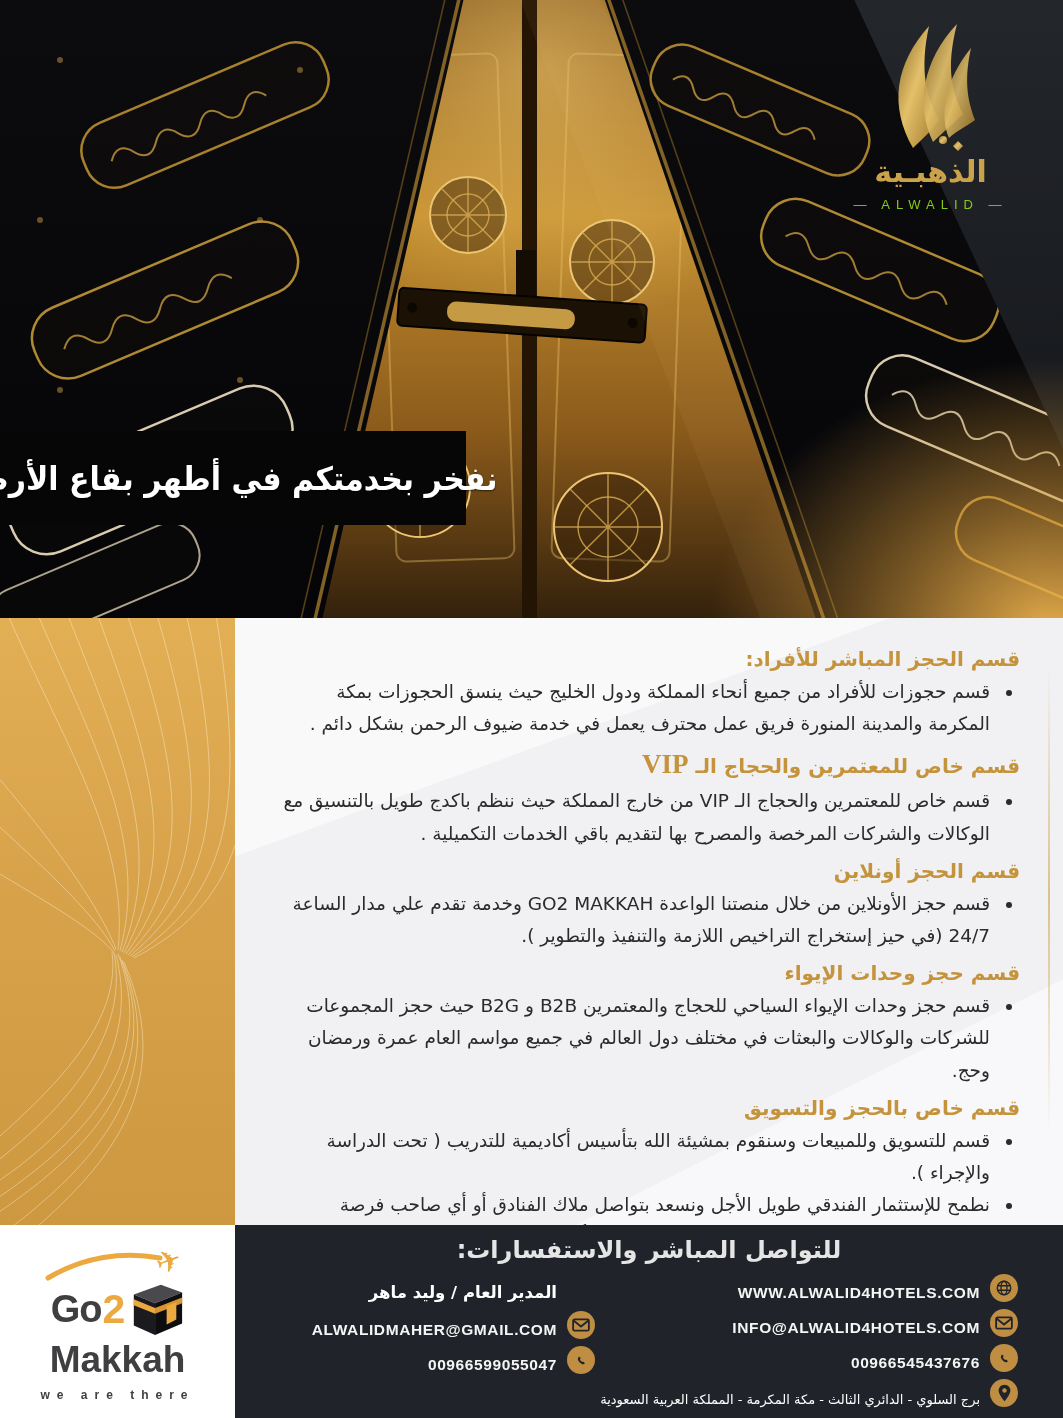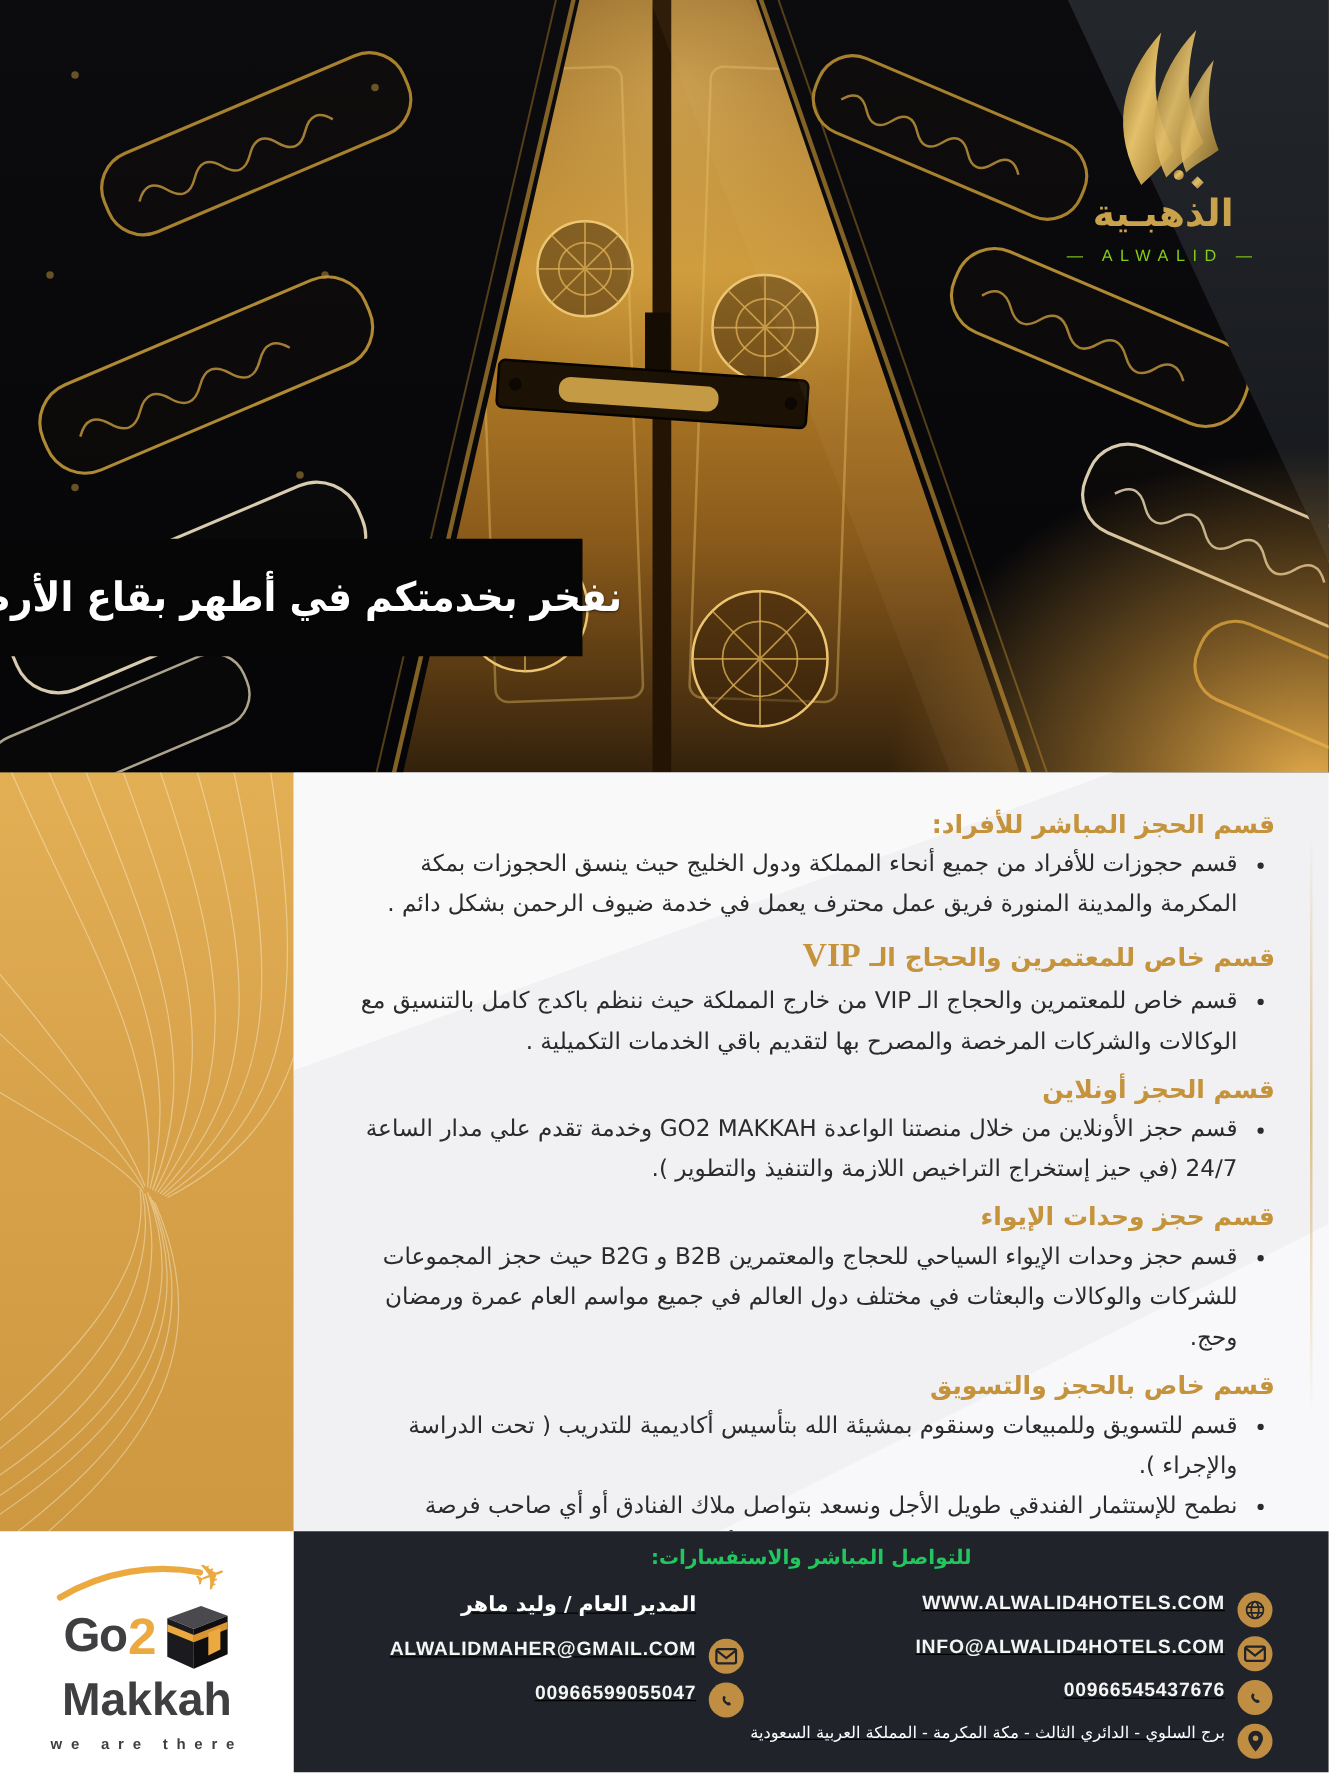--- a/index.html
+++ b/index.html
@@ -51,25 +51,25 @@
   .g2m-row { display:flex; align-items:center; line-height:1; margin-top:-2px;justify-content:space-between; }
   .g2m-go { font-family:"Liberation Sans", sans-serif; font-weight:bold; font-size:38px; color:#3f3f41; letter-spacing:-1px; }
   .g2m-two { font-family:"Liberation Sans", sans-serif; font-weight:bold; font-size:41px; color:#eba93f; margin:0 1px; }
   .g2m-makkah { font-family:"Liberation Sans", sans-serif; font-weight:bold; font-size:37px; color:#3f3f41;
                 letter-spacing:0px; margin-top:2px; }
   .g2m-tag { font-family:"Liberation Sans", sans-serif; font-size:12px; font-weight:bold; color:#3f3f41;
              letter-spacing:7px; margin-top:7px; white-space:nowrap; }
 
   .footer-black { position:relative; flex:1; background:#20242a; }
   .f-heading { position:absolute; top:11px; left:0; right:0; text-align:center;
-               color:#22c55e; font-size:16px; font-weight:bold; direction:rtl; }
+               color:#e5e5e5; font-size:24px; font-weight:bold; direction:rtl; }
   .f-col { position:absolute; top:49px; }
   .f-col.left  { right:468px; }
   .f-col.right { right:45px; }
-  .c-row { display:flex; align-items:flex-start; justify-content:flex-end; gap:10px; margin-bottom:7px; min-height:28px;text-decoration:underline; }
+  .c-row { display:flex; align-items:flex-end; justify-content:flex-end; gap:10px; margin-bottom:7px; min-height:28px; }
   .c-text-lat { color:#f5f5f5; font-family:"Liberation Sans", sans-serif; font-size:15.5px;
                 font-weight:bold; letter-spacing:.6px; white-space:nowrap; }
   .c-text-ar  { color:#ffffff; font-size:16.5px; font-weight:bold; direction:rtl; white-space:nowrap; }
   .c-text-ar.small { font-size:13px; font-weight:normal; }
   .manager-row { padding-right:38px; margin-bottom:9px; }
   .cicon { width:28px; height:28px; border-radius:50%; background:#bf8e43; flex:0 0 28px;
            display:flex; align-items:center; justify-content:center; }
   .cicon svg { display:block; }
 </style>
 </head>
@@ -258,21 +258,21 @@
         </div>
         <ul>
           <li>قسم حجوزات للأفراد من جميع أنحاء المملكة ودول الخليج حيث ينسق الحجوزات بمكة المكرمة والمدينة المنورة فريق عمل محترف يعمل في خدمة ضيوف الرحمن بشكل دائم .</li>
         </ul>
 
         <div class="sec-heading">
           <span>قسم خاص للمعتمرين والحجاج الـ</span>
           <span class="latin-vip">VIP</span>
         </div>
         <ul>
-          <li>قسم خاص للمعتمرين والحجاج الـ VIP من خارج المملكة حيث ننظم باكدج كامل بالتنسيق مع الوكالات والشركات المرخصة والمصرح بها لتقديم باقي الخدمات التكميلية .</li>
+          <li>قسم خاص للمعتمرين والحجاج الـ VIP من خارج المملكة حيث ننظم باكدج طويل بالتنسيق مع الوكالات والشركات المرخصة والمصرح بها لتقديم باقي الخدمات التكميلية .</li>
         </ul>
 
         <div class="sec-heading">
           <span>قسم الحجز أونلاين</span>
         </div>
         <ul>
           <li>قسم حجز الأونلاين من خلال منصتنا الواعدة GO2 MAKKAH وخدمة تقدم علي مدار الساعة 24/7 (في حيز إستخراج التراخيص اللازمة والتنفيذ والتطوير ).</li>
         </ul>
 
         <div class="sec-heading">

